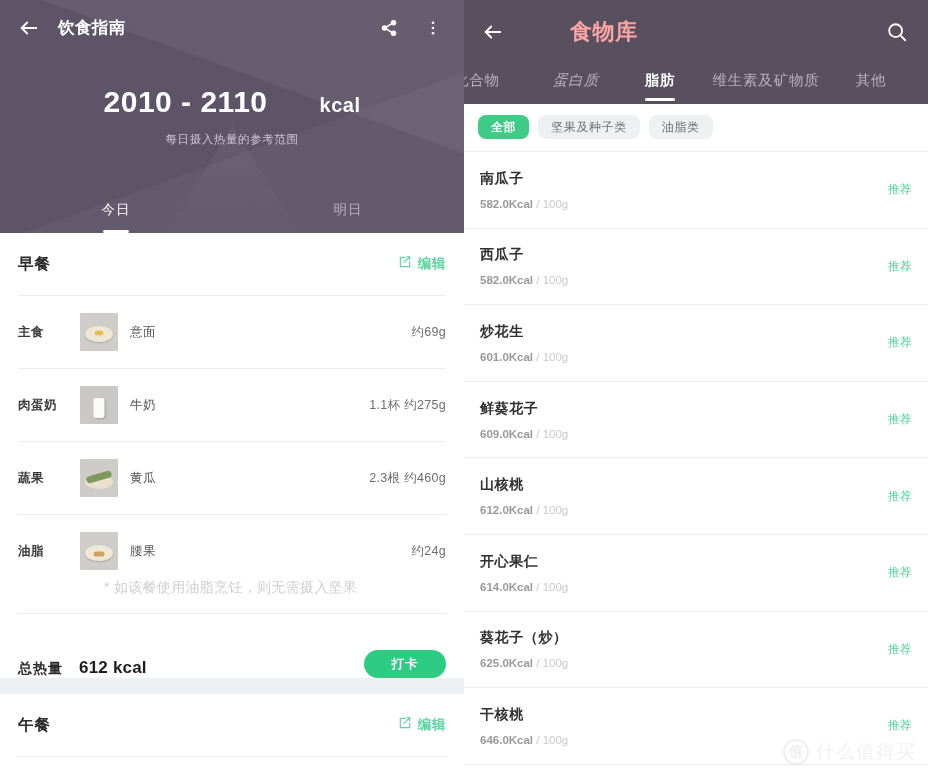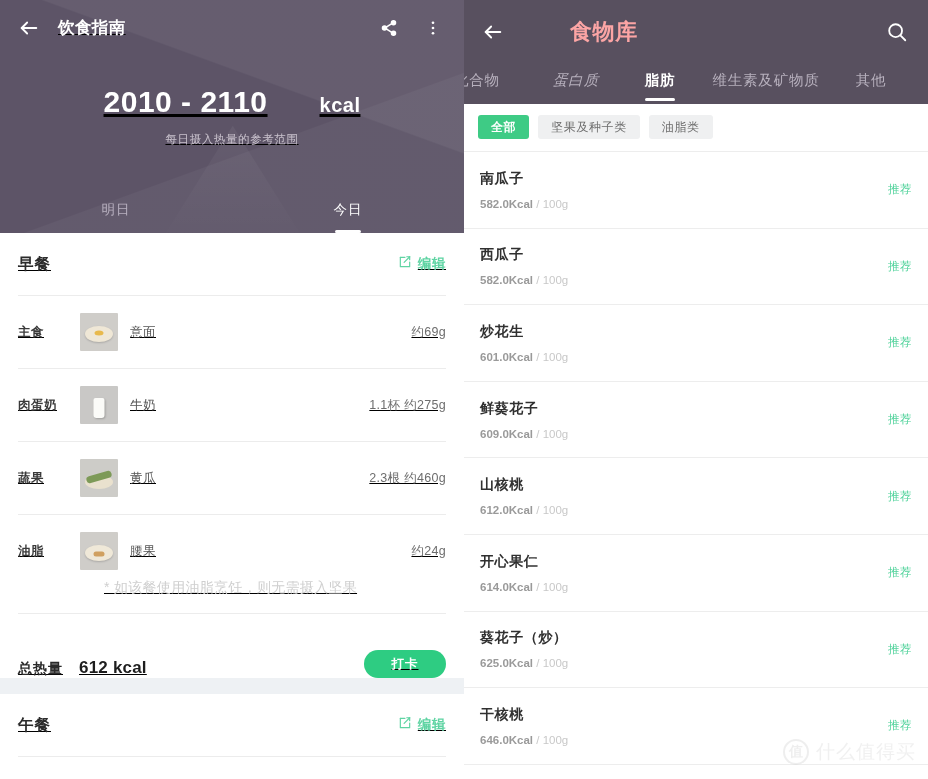--- a/index.html
+++ b/index.html
@@ -5,21 +5,21 @@
   * { box-sizing: border-box; margin: 0; padding: 0; }
   html, body {
     width: 928px; height: 779px;
     font-family: "Liberation Sans", "DejaVu Sans", sans-serif;
     background: #ffffff;
     overflow: hidden;
   }
   .screen { display: flex; width: 928px; height: 779px; }
 
   
-  .panel-left { width: 464px; height: 779px; position: relative; background: #fff; overflow: hidden; text-decoration: underline; }
+  .panel-left { width: 464px; height: 779px; position: relative; background: #fff; overflow: hidden; }
 
   .hero {
     height: 233px; position: relative; overflow: hidden;
     background: #5d5467;
   }
   .hero::before {
     content: ""; position: absolute; inset: 0;
     background:
       linear-gradient(200deg, rgba(255,255,255,0.055) 0%, rgba(255,255,255,0.055) 38%, rgba(0,0,0,0.0) 38.4%),
       linear-gradient(160deg, rgba(0,0,0,0.0) 60%, rgba(255,255,255,0.04) 60.3%);
@@ -106,21 +106,21 @@
   .r-appbar { height: 64px; display: flex; align-items: center; padding: 0 16px 0 14px; gap: 16px; }
   .r-title { color: #fca5a5; font-size: 22px; font-weight: 700; letter-spacing: .6px; margin-left: 46px; }
   .r-tabs { display: flex; align-items: flex-end; height: 40px; padding: 0 0 0 0; }
   .r-tab { position: relative; display: flex; align-items: center; justify-content: center; height: 40px;
            color: #b7b0bd; font-size: 14.5px; letter-spacing: .8px; cursor: pointer; padding-bottom: 8px; }
   .r-tab.active { color: #ffffff; font-weight: 700; }
   .r-tab.active::after { content:""; position: absolute; bottom: 3px; left: 50%; transform: translateX(-50%);
            width: 30px; height: 3px; background: #fff; border-radius: 2px; }
 
   .chips { display: flex; align-items: center; gap: 9px; padding: 11px 14px 12px 14px; }
-  .chip { height: 24px; padding: 0 13px; border-radius: 3px; background: #eff0f1; color: #6d6d6d;
+  .chip { height: 24px; padding: 0 13px; border-radius: 8px; background: #eff0f1; color: #6d6d6d;
           font-size: 12px; letter-spacing: .6px; display: flex; align-items: center; cursor: pointer; }
   .chip.active { background: #3ecb85; color: #ffffff; font-weight: 700; }
 
   .list { border-top: 1px solid #ededed; }
   .list-item { height: 76.6px; padding: 0 16px 0 16px; display: flex; align-items: center;
                border-bottom: 1px solid #ededed; cursor: pointer; }
   .li-main { display: flex; flex-direction: column; gap: 10px; }
   .li-name { font-size: 14px; color: #303030; font-weight: 700; letter-spacing: .6px; }
   .li-kcal { font-size: 11.5px; color: #9a9a9a; font-weight: 700; }
   .li-kcal .per { color: #c8c8c8; font-weight: 400; }
@@ -169,22 +169,22 @@
       </div>
 
       <div class="hero-center">
         <div class="hero-kcal">
           <span>2010 - 2110</span><span class="unit">kcal</span>
         </div>
         <div class="hero-sub">每日摄入热量的参考范围</div>
       </div>
 
       <div class="hero-tabs">
+        <div class="hero-tab active">今日</div>
         <div class="hero-tab">明日</div>
-        <div class="hero-tab active">今日</div>
       </div>
     </div>
 
     <div class="meal-head">
       <div class="meal-title">早餐</div>
       <div class="meal-spacer"></div>
       <div class="edit-btn">
         <span>
           <svg width="14" height="14" viewBox="0 0 24 24" fill="none" stroke="#5fd4a3" stroke-width="2" stroke-linecap="round" stroke-linejoin="round">
             <path d="M4 4h8"></path>

